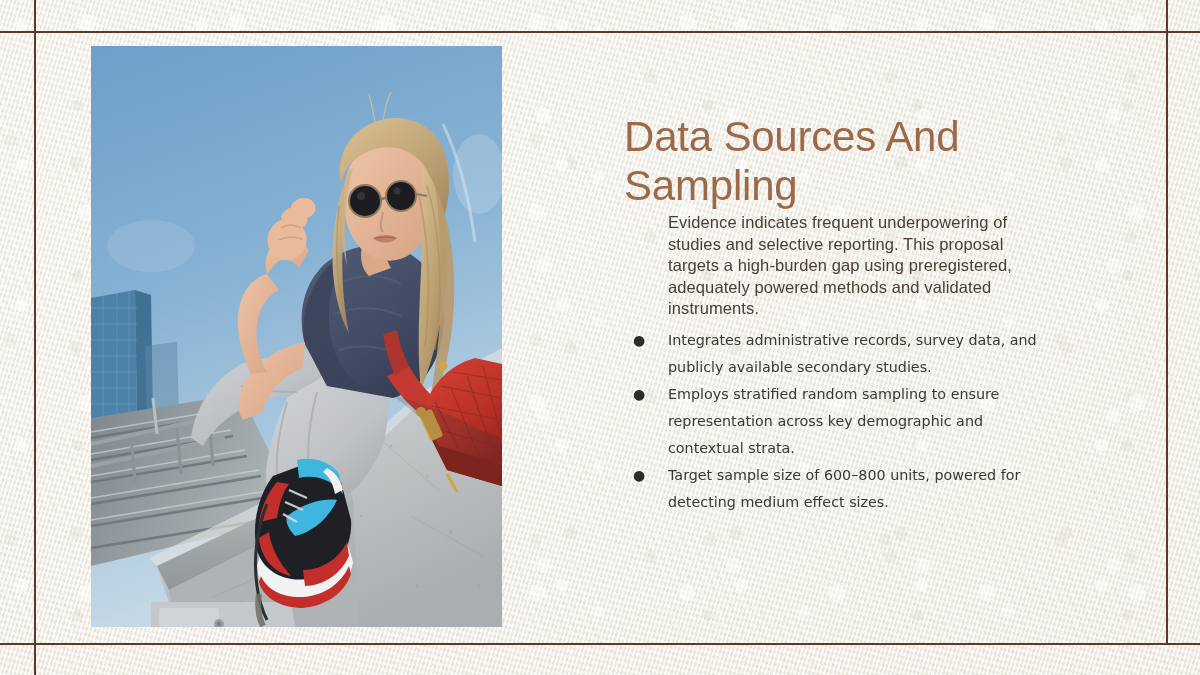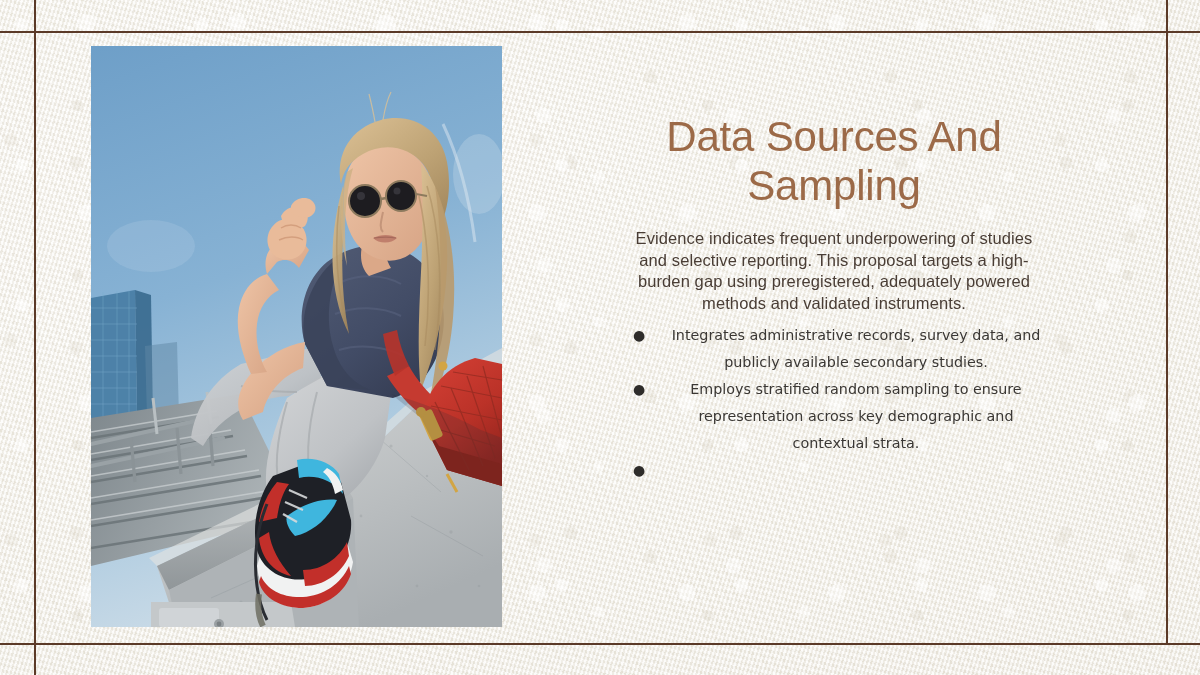--- a/index.html
+++ b/index.html
@@ -16,21 +16,20 @@
   #slide {
     position:relative;
     width:1200px; height:675px;
     background-color:#f6f4ee;
     background-image:
       repeating-linear-gradient(107deg, rgba(255,255,255,0.55) 0 2px, rgba(222,216,203,0.30) 2px 4px),
       repeating-linear-gradient(13deg,  rgba(255,255,255,0.45) 0 3px, rgba(214,208,194,0.22) 3px 6px),
       repeating-linear-gradient(67deg,  rgba(255,255,255,0.30) 0 5px, rgba(230,225,213,0.18) 5px 9px),
       radial-gradient(ellipse at 22% 30%, #fbfaf6 0%, #f3f1ea 55%, #eeebe2 100%);
     overflow:hidden;
-    text-align:center;
   }
   
   #paper-grain {
     position:absolute; inset:0;
     pointer-events:none;
     opacity:.55;
     background-image:
       radial-gradient(circle at 12% 18%, rgba(255,255,255,.85) 0 6px, rgba(0,0,0,0) 7px),
       radial-gradient(circle at 37% 62%, rgba(216,210,196,.50) 0 5px, rgba(0,0,0,0) 6px),
       radial-gradient(circle at 58% 12%, rgba(255,255,255,.80) 0 8px, rgba(0,0,0,0) 9px),
@@ -65,25 +64,26 @@
     width:420px;
   }
   #slide-title {
     font-size:42px;
     line-height:1.17;
     font-weight:400;
     letter-spacing:-0.2px;
     color:#9c6a48;
   }
   #body-paragraph {
-    margin-top:18px;
+    margin-top:2px;
     font-size:16.5px;
     line-height:1.30;
     color:#493d35;
     letter-spacing:.1px;
+    padding-left:44px;
   }
   #bullet-list {
     margin-top:8px;
     list-style:none;
   }
   #bullet-list li {
     position:relative;
     padding-left:44px;
     font-family:"DejaVu Sans", sans-serif;
     font-size:14.3px;
@@ -413,17 +413,18 @@
       <li>
         <span class="bullet-dot">●</span>
         <span>Integrates administrative records, survey data, and publicly available secondary studies.</span>
       </li>
       <li>
         <span class="bullet-dot">●</span>
         <span>Employs stratified random sampling to ensure representation across key demographic and contextual strata.</span>
       </li>
       <li>
         <span class="bullet-dot">●</span>
+        <span>Target sample size of 600–800 units, powered for detecting medium effect sizes.</span>
       </li>
     </ul>
 
   </div>
 </div>
 
 </body></html>

